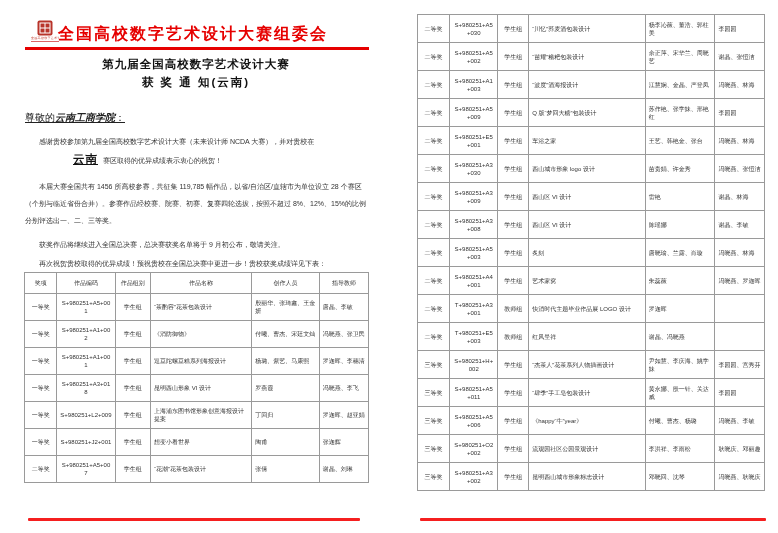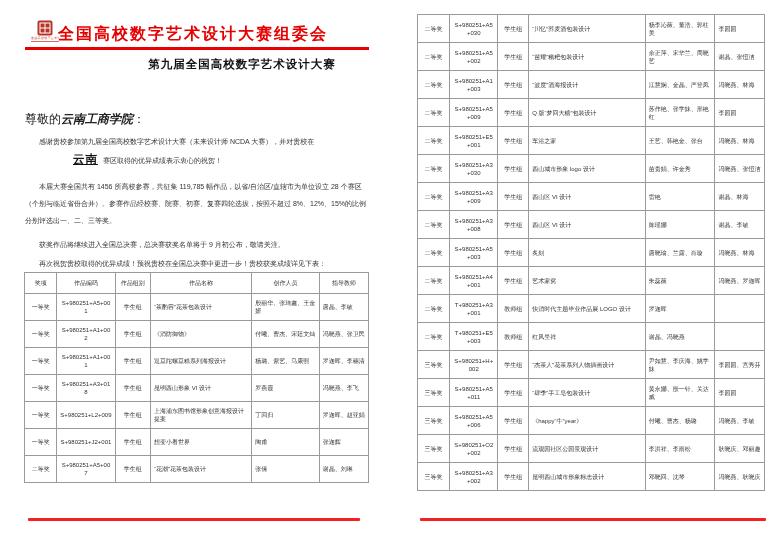--- a/index.html
+++ b/index.html
@@ -18,26 +18,26 @@
   .seal svg { display:block; margin:0 auto; }
   .seal-subtext { font-size:3px; color:#c23b2e; letter-spacing:0.3px; line-height:4px; border-bottom:0.5px solid #d66; padding-bottom:1px; white-space:nowrap; overflow:hidden; }
   .org-title {
     position:absolute; left:58px; top:24px; width:312px;
     font-size:16px; font-weight:bold; color:#e60000; letter-spacing:2px;
     white-space:nowrap;
   }
   .header-rule { position:absolute; left:25px; top:47px; width:344px; height:2.5px; background:#e60000; }
 
   .doc-title { position:absolute; left:0; width:100%; text-align:center; font-weight:bold; color:#111; font-size:11.5px; letter-spacing:1px; }
-  #doc-title-1 { top:57px;padding-left:46px; }
+  #doc-title-1 { top:57px; }
   #doc-title-2 { top:75px; letter-spacing:2px; }
 
   
   .block { position:absolute; left:25px; width:345px; }
-  .greeting { top:111px; font-size:12px; color:#222; }
+  .greeting { top:111px; font-size:10px; color:#222;text-decoration:underline; }
   .greeting .school { font-weight:bold; font-style:italic; font-family:"Liberation Serif", serif; }
   .para { font-size:7px; line-height:16px; color:#333; text-indent:2em; }
   #para1 { top:134px; }
   .region-line { top:152px; padding-left:20px; text-indent:0; font-size:7px; color:#333; }
   .region-line .region { font-size:11.5px; font-weight:bold; color:#111; text-decoration:underline; margin-right:5px; letter-spacing:1px;margin-left:28px; }
   #para3 { top:178px; line-height:17px; }
   #para4 { top:237px; }
   #para5 { top:256px; }
 
   
@@ -86,20 +86,21 @@
       <line x1="8" y1="3" x2="8" y2="13" stroke="#ffffff" stroke-width="1"></line>
       <line x1="3" y1="8" x2="13" y2="8" stroke="#ffffff" stroke-width="1"></line>
     </svg>
     <div class="seal-subtext">全国高校数字艺术设计大赛</div>
   </div>
 
   <div class="org-title">全国高校数字艺术设计大赛组委会</div>
   <div class="header-rule"></div>
 
   <div class="doc-title" id="doc-title-1">第九届全国高校数字艺术设计大赛</div>
+  <div class="doc-title" id="doc-title-2">获 奖 通 知(云南)</div>
 
   <div class="block greeting">
     <span>尊敬的</span><span class="school">云南工商学院</span><span>：</span>
   </div>
 
   <div class="block para" id="para1">感谢贵校参加第九届全国高校数字艺术设计大赛（未来设计师 NCDA 大赛），并对贵校在</div>
 
   <div class="block region-line">
     <span class="region">云南</span><span>赛区取得的优异成绩表示衷心的祝贺！</span>
   </div>

